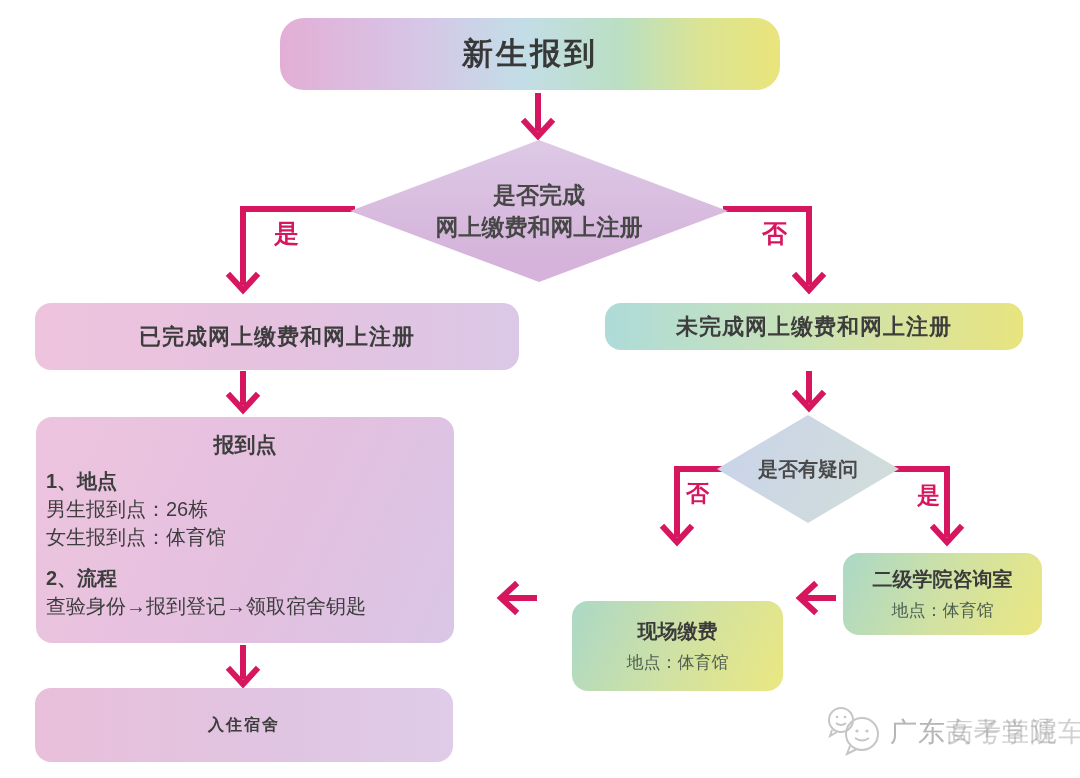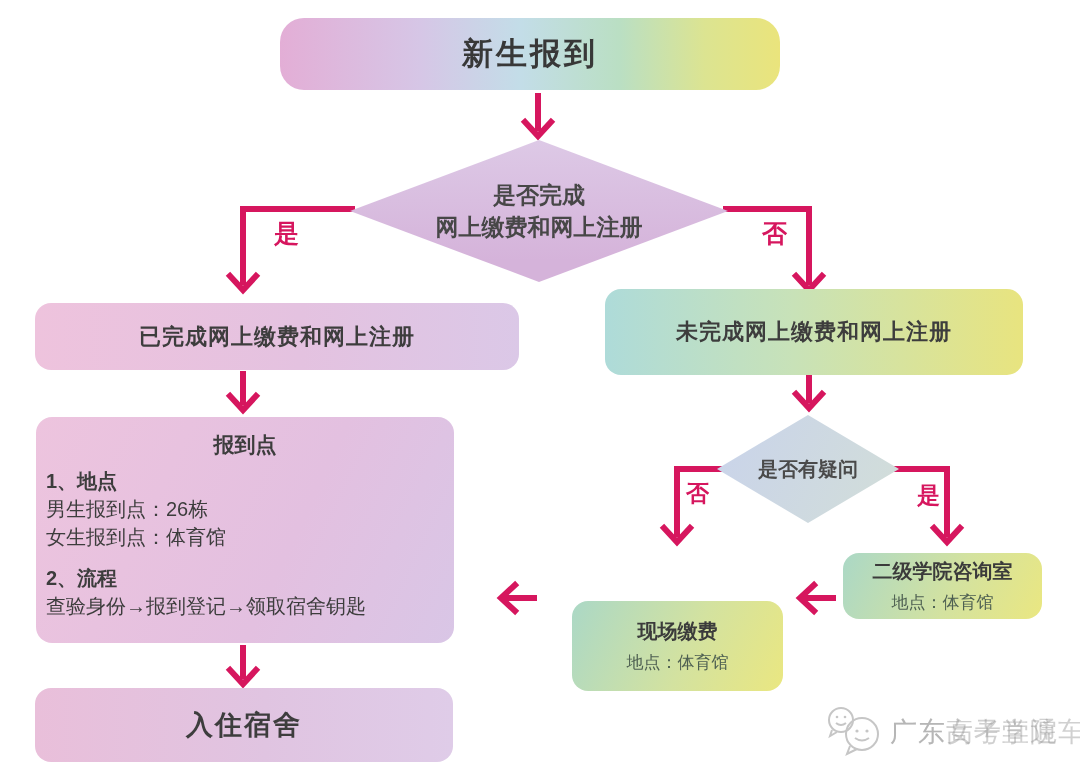--- a/index.html
+++ b/index.html
@@ -15,39 +15,39 @@
 
   
   .start-box{left:280px;top:18px;width:500px;height:72px;border-radius:24px;
     background:linear-gradient(90deg,#e3aed6 0%,#d6c6e6 28%,#c3dde8 48%,#badfc3 68%,#dce491 85%,#eae47c 100%);}
   .start-box .node-label{font-size:31px;letter-spacing:3px;color:#383838;}
 
   .completed-box{left:35px;top:303px;width:484px;height:67px;
     background:linear-gradient(90deg,#eec3dd 0%,#e4c2e0 55%,#dbc8e7 100%);}
   .completed-box .node-label,.notcompleted-box .node-label{font-size:22px;letter-spacing:1px;}
 
-  .notcompleted-box{left:605px;top:289px;width:418px;height:86px;
+  .notcompleted-box{left:605px;top:303px;width:418px;height:47px;
     background:linear-gradient(90deg,#aedbd9 0%,#c8e2b8 45%,#e8e47f 100%);}
 
   .checkin-box{left:36px;top:417px;width:418px;height:226px;
     background:linear-gradient(115deg,#edc4de 0%,#e3c0e0 60%,#d9c6e6 100%);
     display:block;text-align:left;padding:12px 0 0 0;}
   .checkin-title{font-size:21px;font-weight:700;text-align:center;margin:2px 0 8px 0;}
   .checkin-line{font-size:20px;line-height:28px;padding-left:10px;}
   .checkin-line.bold{font-weight:700;}
   .checkin-gap{height:13px;}
 
   .dorm-box{left:35px;top:688px;width:418px;height:74px;
     background:linear-gradient(90deg,#e9bfda 0%,#e0c4e1 55%,#dfcce8 100%);}
-  .dorm-box .node-label{font-size:27px;letter-spacing:2px;}
+  .dorm-box .node-label{font-size:16px;letter-spacing:2px;}
 
   .onsite-box{left:572px;top:553px;width:211px;height:90px;
     background:linear-gradient(115deg,#abd8c6 0%,#d3e2a0 55%,#eae781 100%);
     flex-direction:column;gap:6px;margin-top:48px;}
-  .college-box{left:843px;top:553px;width:199px;height:66px;
+  .college-box{left:843px;top:553px;width:199px;height:82px;
     background:linear-gradient(115deg,#abd8c6 0%,#d3e2a0 55%,#eae781 100%);
     flex-direction:column;gap:6px;align-items:center;}
   .small-title{font-size:20px;font-weight:700;color:#3b3b3b;}
   .small-sub{font-size:17px;color:#4e6052;}
 
   
   .diamond{position:absolute;display:flex;align-items:center;justify-content:center;
     clip-path:polygon(50% 0%,100% 50%,50% 100%,0% 50%);text-align:center;}
   .diamond1{left:350px;top:140px;width:378px;height:142px;
     background:linear-gradient(180deg,#ddc9e6 0%,#d5b3da 85%);}

